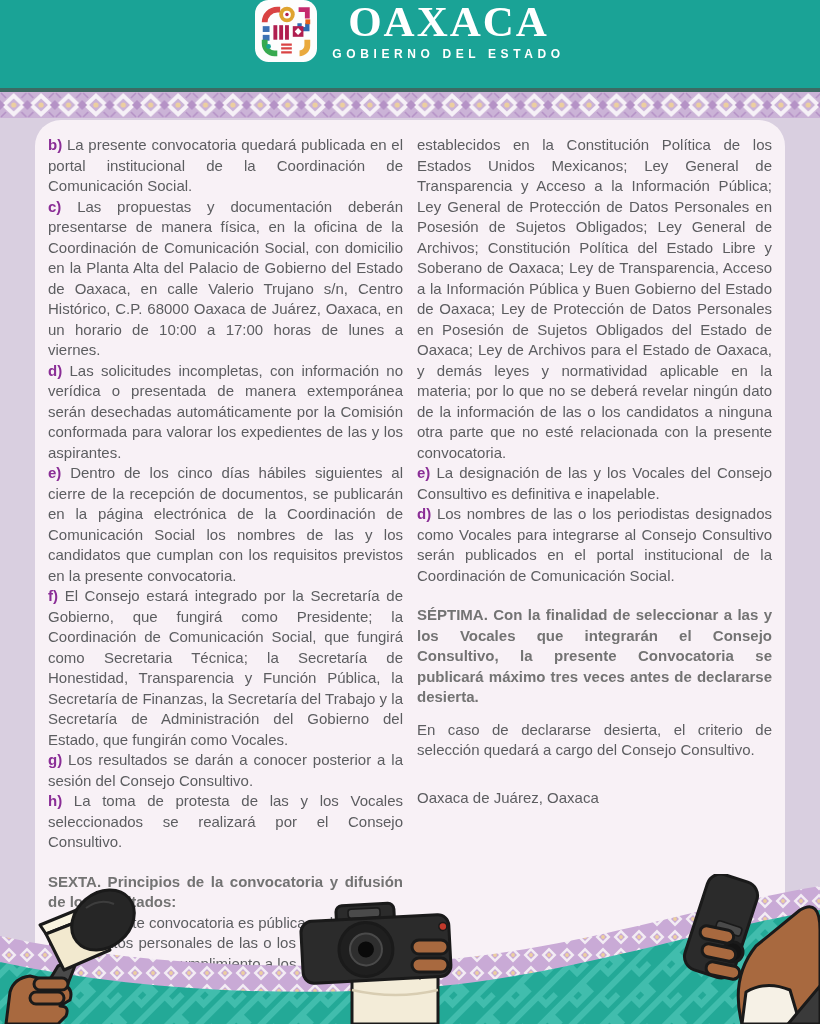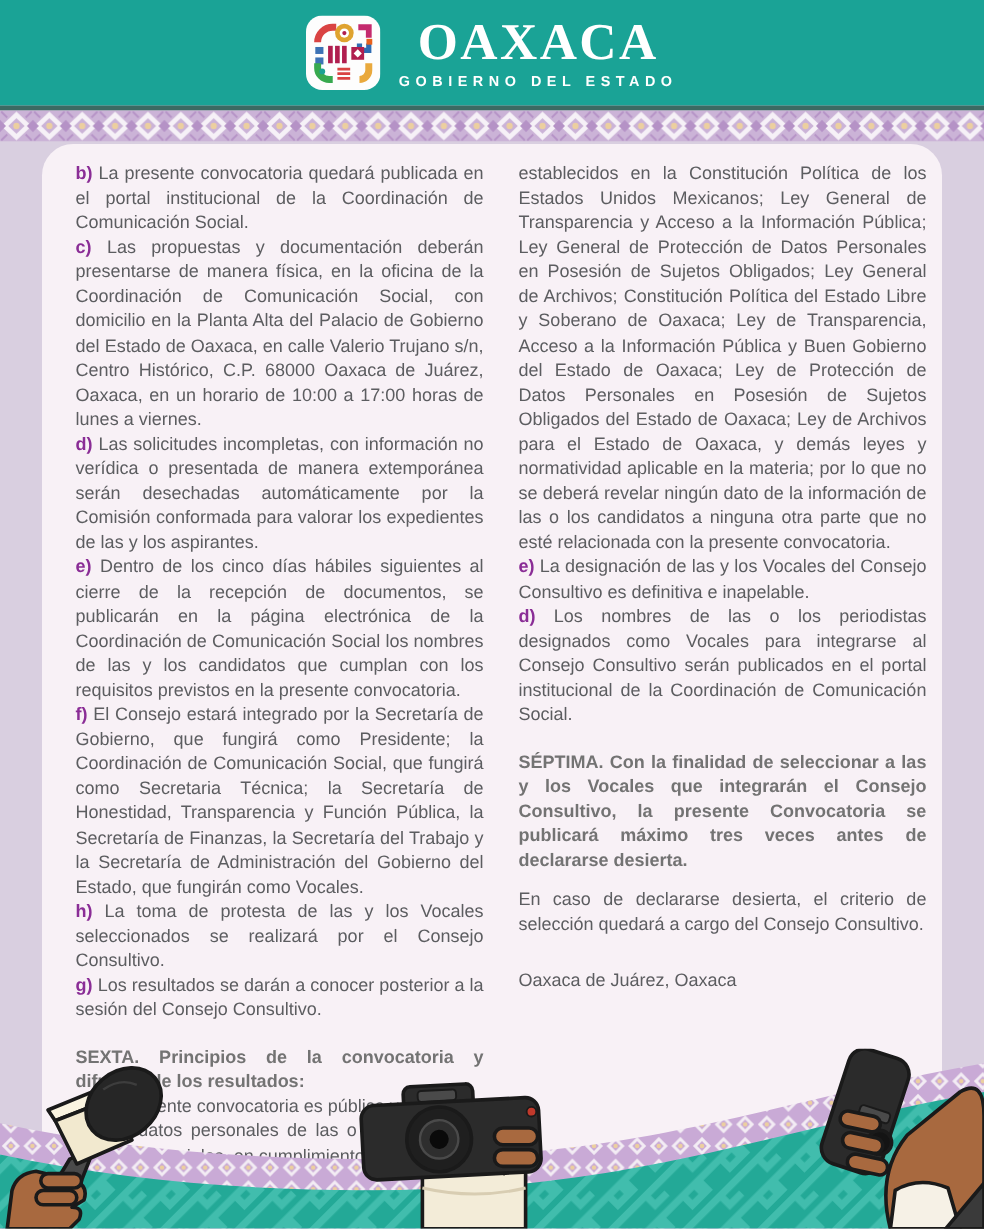--- a/index.html
+++ b/index.html
@@ -1,35 +1,35 @@
 <!DOCTYPE html>
 <html lang="es"><head>
 <meta charset="utf-8">
 <style>
   html,body{margin:0;padding:0;}
   body{width:820px;height:1024px;overflow:hidden;font-family:"Liberation Sans",sans-serif;}
   .page{position:relative;width:820px;height:1024px;background:#d9cfe0;overflow:hidden;}
 
   
   .header{position:absolute;left:0;top:0;width:820px;height:88px;background:#1aa396;
-          display:flex;align-items:center;justify-content:center;gap:15px;}
+          display:flex;justify-content:center;gap:15px;}
   .logo{width:62px;height:62px;display:block;}
   .wordmark{display:flex;flex-direction:column;align-items:center;}
   .title{font-family:"Liberation Serif",serif;font-weight:700;font-size:43px;line-height:1;
          color:#ffffff;letter-spacing:2px;}
   .subtitle{font-size:12px;font-weight:700;color:#ffffff;letter-spacing:4.6px;margin-top:4px;}
 
   .header-rule{position:absolute;left:0;top:88px;width:820px;height:4px;background:#3c6a63;}
   .pattern-band{position:absolute;left:0;top:92px;width:820px;height:26px;display:block;}
 
   
   .card{position:absolute;left:35px;top:120px;width:750px;height:874px;background:#f8f1f6;
         border-radius:26px;box-sizing:border-box;padding:15px 13px;}
   .columns{display:flex;gap:14px;}
-  .doc-col{width:361px;font-size:15px;line-height:20.5px;color:#5c5d60;text-align:justify;margin-left:15px;}
+  .doc-col{width:361px;font-size:15px;line-height:20.5px;color:#5c5d60;text-align:justify;}
   .doc-col p{margin:0;}
   .doc-col .lbl{color:#8a2d96;font-weight:700;}
   .doc-col .heading{color:#737373;font-weight:700;margin-top:19px;}
   .doc-col .para{margin-top:12px;}
   .doc-col .closing{margin-top:27px;text-align:left;}
 
   
   .footer-art{position:absolute;left:0;bottom:0;width:820px;height:150px;display:block;}
 </style>
 </head>
@@ -83,22 +83,22 @@
   </svg>
 
   <div class="card">
     <div class="columns">
       <div class="doc-col">
           <p class="item"><span class="lbl">b)</span> La presente convocatoria quedará publicada en el portal institucional de la Coordinación de Comunicación Social.</p>
           <p class="item"><span class="lbl">c)</span> Las propuestas y documentación deberán presentarse de manera física, en la oficina de la Coordinación de Comunicación Social, con domicilio en la Planta Alta del Palacio de Gobierno del Estado de Oaxaca, en calle Valerio Trujano s/n, Centro Histórico, C.P. 68000 Oaxaca de Juárez, Oaxaca, en un horario de 10:00 a 17:00 horas de lunes a viernes.</p>
           <p class="item"><span class="lbl">d)</span> Las solicitudes incompletas, con información no verídica o presentada de manera extemporánea serán desechadas automáticamente por la Comisión conformada para valorar los expedientes de las y los aspirantes.</p>
           <p class="item"><span class="lbl">e)</span> Dentro de los cinco días hábiles siguientes al cierre de la recepción de documentos, se publicarán en la página electrónica de la Coordinación de Comunicación Social los nombres de las y los candidatos que cumplan con los requisitos previstos en la presente convocatoria.</p>
           <p class="item"><span class="lbl">f)</span> El Consejo estará integrado por la Secretaría de Gobierno, que fungirá como Presidente; la Coordinación de Comunicación Social, que fungirá como Secretaria Técnica; la Secretaría de Honestidad, Transparencia y Función Pública, la Secretaría de Finanzas, la Secretaría del Trabajo y la Secretaría de Administración del Gobierno del Estado, que fungirán como Vocales.</p>
+          <p class="item"><span class="lbl">g)</span> Los resultados se darán a conocer posterior a la sesión del Consejo Consultivo.</p>
           <p class="item"><span class="lbl">h)</span> La toma de protesta de las y los Vocales seleccionados se realizará por el Consejo Consultivo.</p>
-          <p class="item"><span class="lbl">g)</span> Los resultados se darán a conocer posterior a la sesión del Consejo Consultivo.</p>
           <p class="heading">SEXTA. Principios de la convocatoria y difusión de los resultados:</p>
           <p class="item"><span class="lbl">a)</span> La presente convocatoria es pública y abierta.</p>
           <p class="item"><span class="lbl">b)</span> Los datos personales de las o los candidatos son confidenciales, en cumplimiento a los términos</p>
         </div>
       <div class="doc-col">
           <p class="flow">establecidos en la Constitución Política de los Estados Unidos Mexicanos; Ley General de Transparencia y Acceso a la Información Pública; Ley General de Protección de Datos Personales en Posesión de Sujetos Obligados; Ley General de Archivos; Constitución Política del Estado Libre y Soberano de Oaxaca; Ley de Transparencia, Acceso a la Información Pública y Buen Gobierno del Estado de Oaxaca; Ley de Protección de Datos Personales en Posesión de Sujetos Obligados del Estado de Oaxaca; Ley de Archivos para el Estado de Oaxaca, y demás leyes y normatividad aplicable en la materia; por lo que no se deberá revelar ningún dato de la información de las o los candidatos a ninguna otra parte que no esté relacionada con la presente convocatoria.</p>
           <p class="item"><span class="lbl">e)</span> La designación de las y los Vocales del Consejo Consultivo es definitiva e inapelable.</p>
           <p class="item"><span class="lbl">d)</span> Los nombres de las o los periodistas designados como Vocales para integrarse al Consejo Consultivo serán publicados en el portal institucional de la Coordinación de Comunicación Social.</p>
           <p class="heading">SÉPTIMA. Con la finalidad de seleccionar a las y los Vocales que integrarán el Consejo Consultivo, la presente Convocatoria se publicará máximo tres veces antes de declararse desierta.</p>
           <p class="para">En caso de declararse desierta, el criterio de selección quedará a cargo del Consejo Consultivo.</p>

